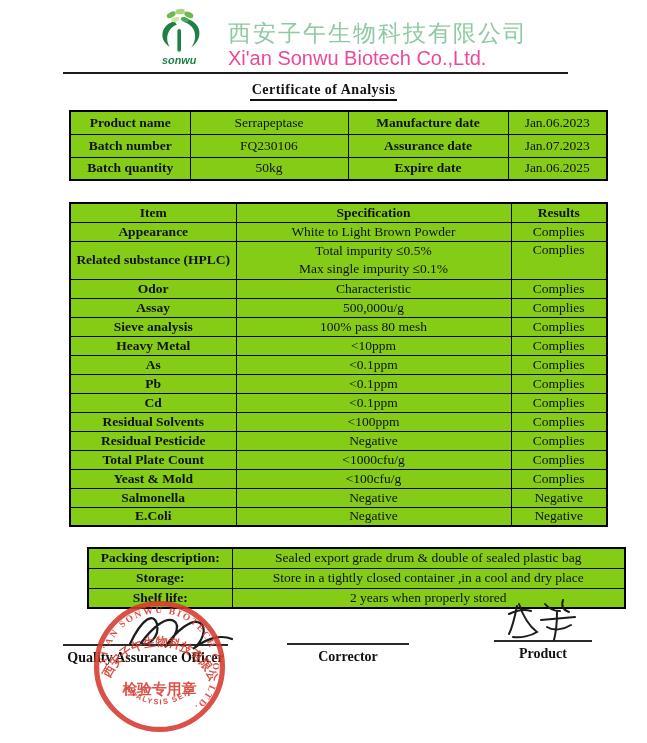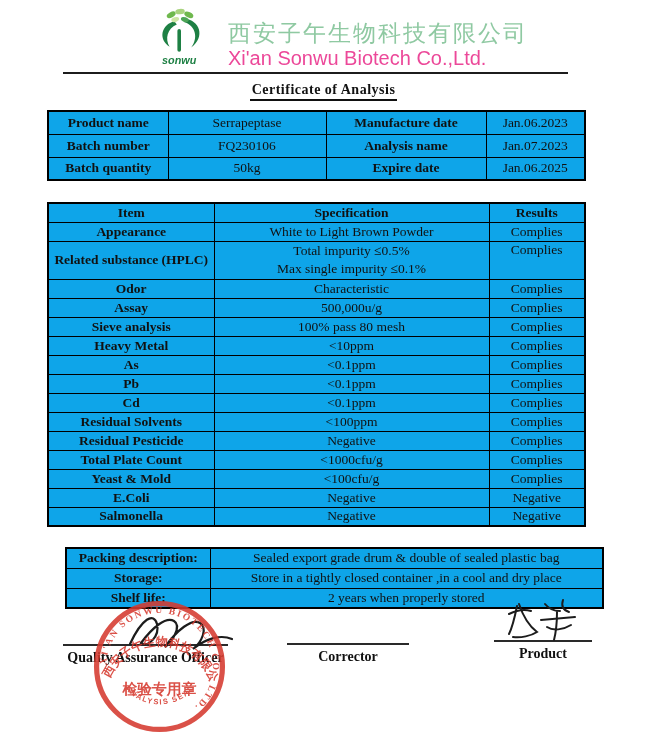--- a/index.html
+++ b/index.html
@@ -16,21 +16,21 @@
   .company-cn { font-family:"Liberation Sans", sans-serif; font-size:23px; letter-spacing:2px; color:#8fc9a2; line-height:26px; }
   .company-en { font-family:"Liberation Sans", sans-serif; font-size:20px; color:#ec4899; line-height:24px; }
   .header-rule { position:absolute; left:63px; top:72px; width:505px; height:2px; background:#1c1c1c; }
   
   .title-wrap { position:absolute; left:0; top:80px; width:647px; text-align:center; }
   .title {
     display:inline-block; font-size:14px; font-weight:bold;
     border-bottom:2.5px solid #111; padding:0 2px 1px 2px; letter-spacing:.5px;
   }
   
-  table { border-collapse:collapse; table-layout:fixed; position:absolute; left:47px; width:537px; background:#0ea5e9; }
+  table { border-collapse:collapse; table-layout:fixed; position:absolute; left:69px; width:537px; background:#84cc16; }
   td, th { border:1.6px solid #000; text-align:center; vertical-align:middle; font-size:13.5px; overflow:hidden; }
   table { border:2.2px solid #000; }
   .b { font-weight:bold; }
   .info-table { top:110px; }
   .info-table td { height:23px; line-height:20px; }
   .spec-table { top:202px; }
   .spec-table td { height:19px; line-height:16px; }
   .spec-table td.dbl { height:38px; }
   .spec2line { line-height:18px; }
   .pack-table { top:547px;margin-left:18px; }
@@ -88,21 +88,21 @@
     <tbody>
       <tr>
         <td class="b">Product name</td>
         <td>Serrapeptase</td>
         <td class="b">Manufacture date</td>
         <td>Jan.06.2023</td>
       </tr>
       <tr>
         <td class="b">Batch number</td>
         <td>FQ230106</td>
-        <td class="b">Analysis name</td>
+        <td class="b">Assurance date</td>
         <td>Jan.07.2023</td>
       </tr>
       <tr>
         <td class="b">Batch quantity</td>
         <td>50kg</td>
         <td class="b">Expire date</td>
         <td>Jan.06.2025</td>
       </tr>
     </tbody>
   </table>
@@ -181,26 +181,26 @@
         <td class="b">Total Plate Count</td>
         <td>&lt;1000cfu/g</td>
         <td>Complies</td>
       </tr>
       <tr>
         <td class="b">Yeast &amp; Mold</td>
         <td>&lt;100cfu/g</td>
         <td>Complies</td>
       </tr>
       <tr>
+        <td class="b">Salmonella</td>
+        <td>Negative</td>
+        <td>Negative</td>
+      </tr>
+      <tr>
         <td class="b">E.Coli</td>
-        <td>Negative</td>
-        <td>Negative</td>
-      </tr>
-      <tr>
-        <td class="b">Salmonella</td>
         <td>Negative</td>
         <td>Negative</td>
       </tr>
     </tbody>
   </table>
 
   <table class="pack-table">
     <colgroup>
         <col style="width:144px">
         <col style="width:393px">

